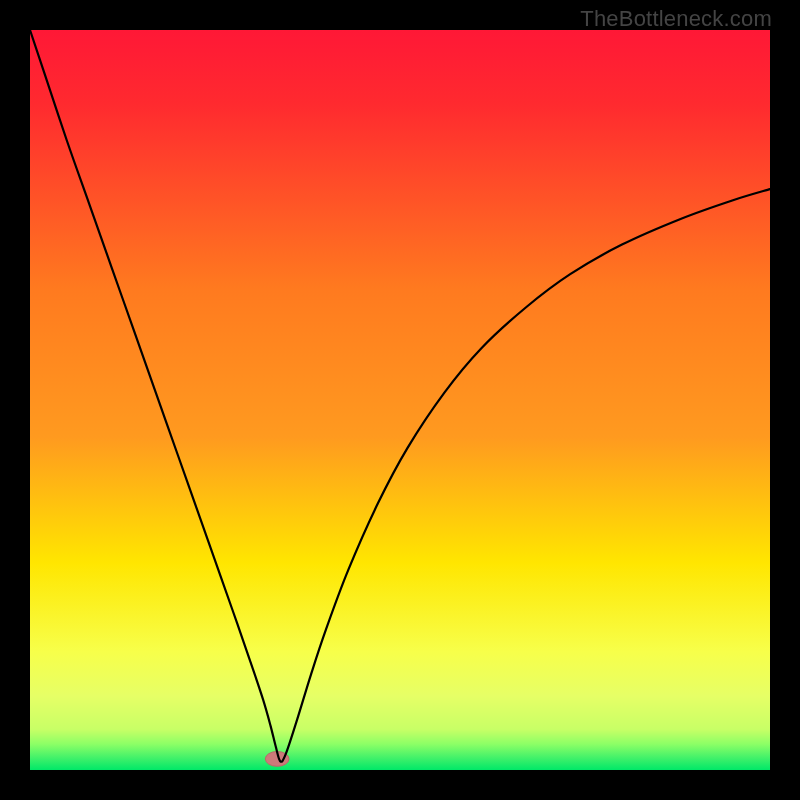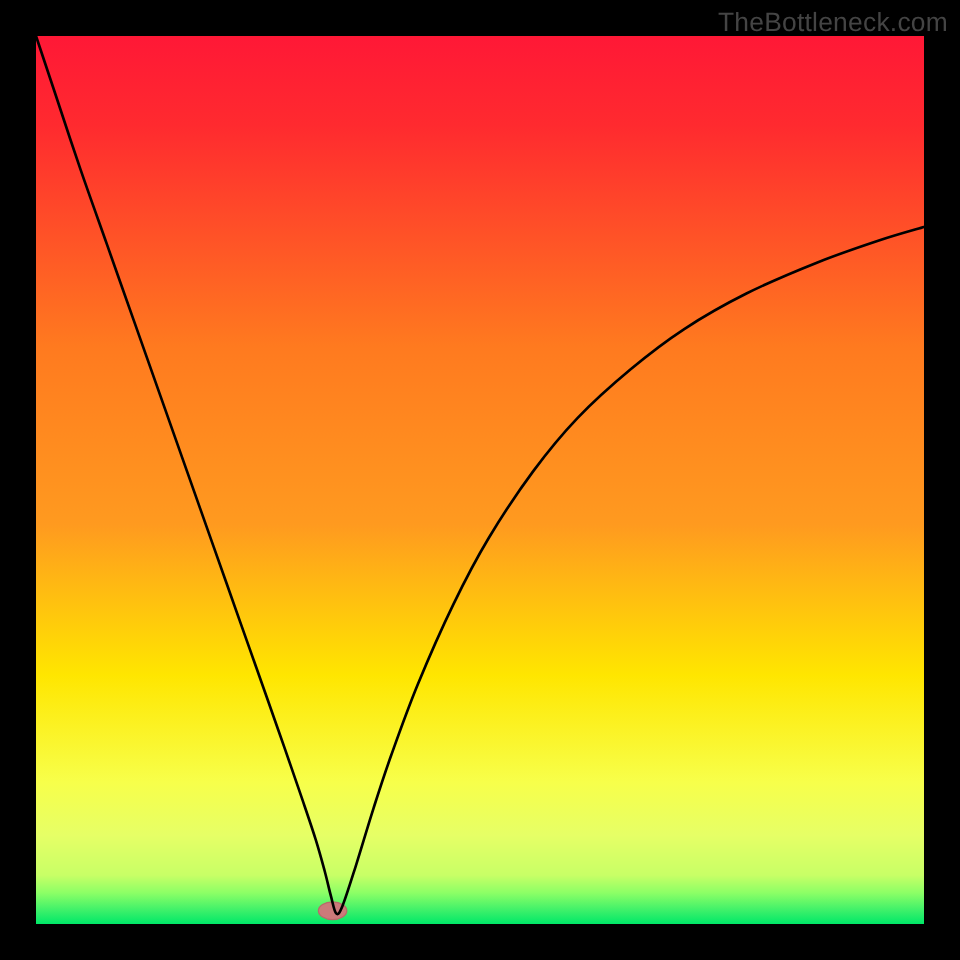--- a/index.html
+++ b/index.html
@@ -13,21 +13,21 @@
   }
   .container {
     position: relative;
     width: 800px;
     height: 800px;
     background: #000;
   }
   .watermark {
     position: absolute;
     top: 6px;
-    right: 10px;
+    right: 28px;
     color: #444;
     font-size: 22px;
     font-weight: 500;
     z-index: 10;
     letter-spacing: 0.2px;
   }
   svg {
     display: block;
   }
 </style>

